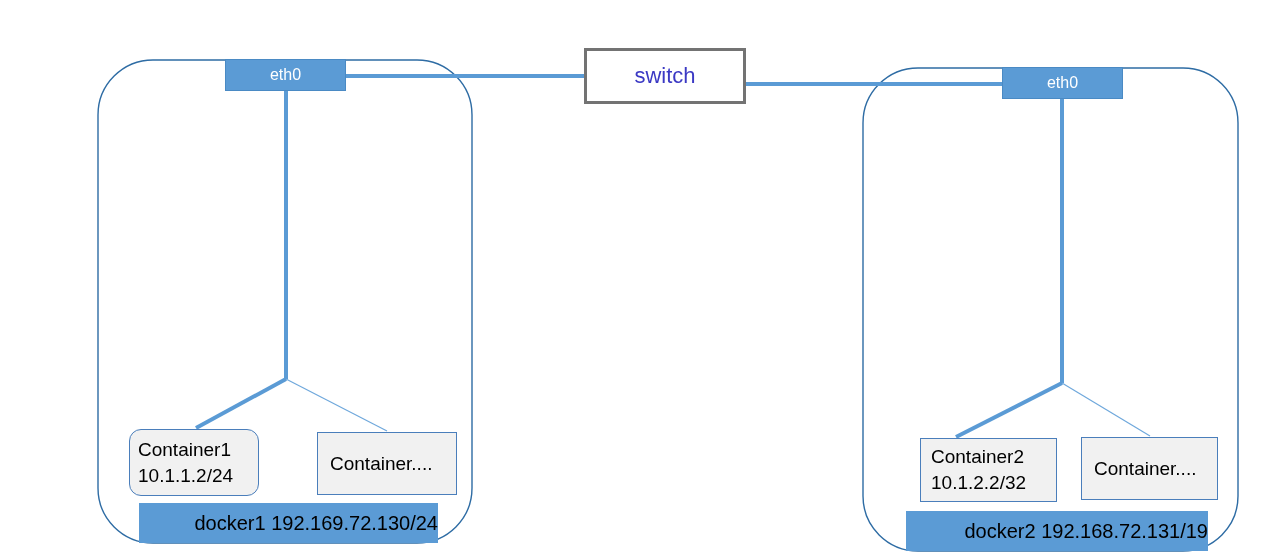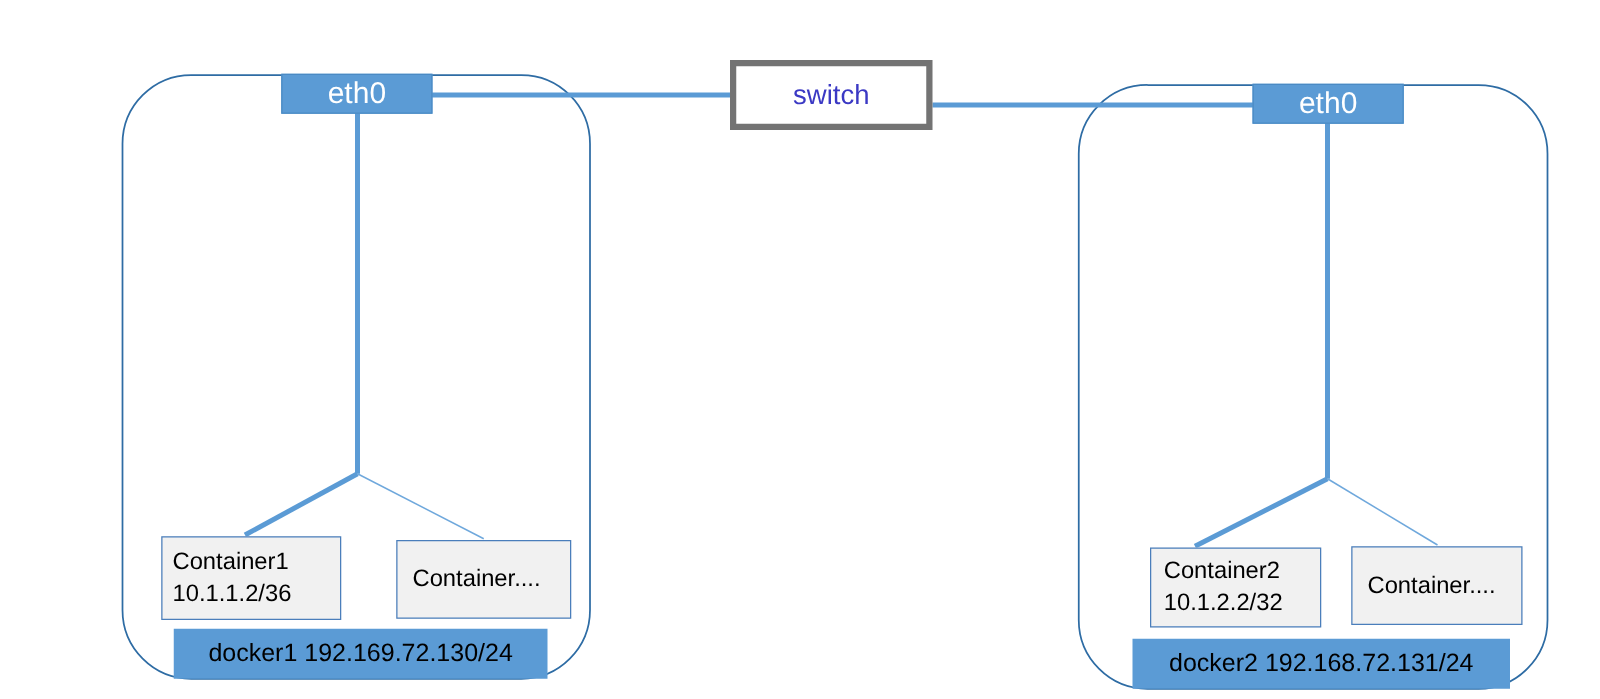--- a/index.html
+++ b/index.html
@@ -25,39 +25,39 @@
     width: 1280px;
     height: 559px;
   }
 
   
   .eth-box {
     position: absolute;
     background: #5B9BD5;
     border: 1px solid #4a8ac4;
     color: #ffffff;
-    font-size: 24px;
+    font-size: 16px;
     line-height: 1;
     display: flex;
     align-items: center;
     justify-content: center;
     box-sizing: border-box;
     z-index: 5;
   }
   #eth0-left  { left: 225px; top: 59px; width: 121px; height: 32px; }
   #eth0-right { left: 1002px; top: 67px; width: 121px; height: 32px; }
 
   .switch-box {
     position: absolute;
     left: 584px;
     top: 48px;
     width: 162px;
     height: 56px;
     background: #ffffff;
-    border: 5px solid #737373;
+    border: 3px solid #737373;
     box-sizing: border-box;
     display: flex;
     align-items: center;
     justify-content: center;
     color: #3B39C4;
     font-size: 22px;
     z-index: 6;
   }
 
   .container-box {
@@ -68,33 +68,33 @@
     color: #000000;
     font-size: 19px;
     line-height: 26px;
     z-index: 5;
     display: flex;
     flex-direction: column;
     justify-content: center;
   }
   .container-box .cline { display: block; white-space: pre; }
 
-  #container1 { left: 129px; top: 429px; width: 144px; height: 67px; padding-left: 8px; }
+  #container1 { left: 129px; top: 429px; width: 130px; height: 67px; padding-left: 8px; border-radius: 12px; }
   #container1b { left: 317px; top: 432px; width: 140px; height: 63px; padding-left: 12px; }
   #container2 { left: 888px; top: 438px; width: 137px; height: 64px; padding-left: 10px; margin-left: 32px; }
   #container2b { left: 1081px; top: 437px; width: 137px; height: 63px; padding-left: 12px; }
 
   .docker-bar {
     position: absolute;
     background: #5B9BD5;
     color: #000000;
     font-size: 20px;
     display: flex;
     align-items: center;
-    justify-content: center;
+    justify-content: flex-end;
     z-index: 7;
   }
   #docker1 { left: 139px; top: 503px; width: 299px; height: 40px; }
   #docker2 { left: 906px; top: 511px; width: 302px; height: 40px; }
 </style>
 </head>
 <body>
 
 <div id="canvas">
 
@@ -120,21 +120,21 @@
 
     <line x1="1062" y1="383" x2="1150" y2="436" stroke="#6FA8DC" stroke-width="1.2"></line>
   </svg>
 
   <div class="eth-box" id="eth0-left">
     <span>eth0</span>
   </div>
 
   <div class="container-box" id="container1">
     <span class="cline">Container1</span>
-    <span class="cline">10.1.1.2/36</span>
+    <span class="cline">10.1.1.2/24</span>
   </div>
 
   <div class="container-box" id="container1b">
     <span class="cline">Container....</span>
   </div>
 
   <div class="docker-bar" id="docker1">
     <span>docker1 192.169.72.130/24</span>
   </div>
 
@@ -149,16 +149,16 @@
   <div class="container-box" id="container2">
     <span class="cline">Container2</span>
     <span class="cline">10.1.2.2/32</span>
   </div>
 
   <div class="container-box" id="container2b">
     <span class="cline">Container....</span>
   </div>
 
   <div class="docker-bar" id="docker2">
-    <span>docker2 192.168.72.131/24</span>
+    <span>docker2 192.168.72.131/19</span>
   </div>
 
 </div>
 
 </body></html>

